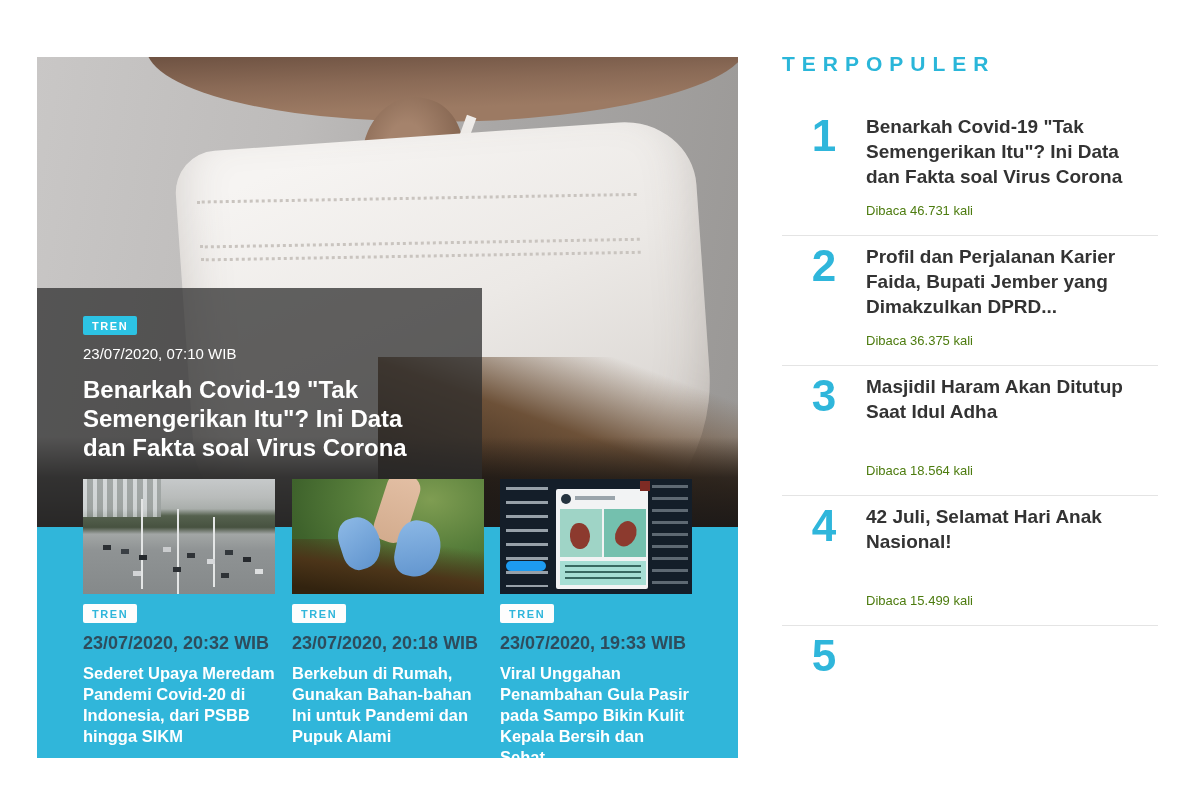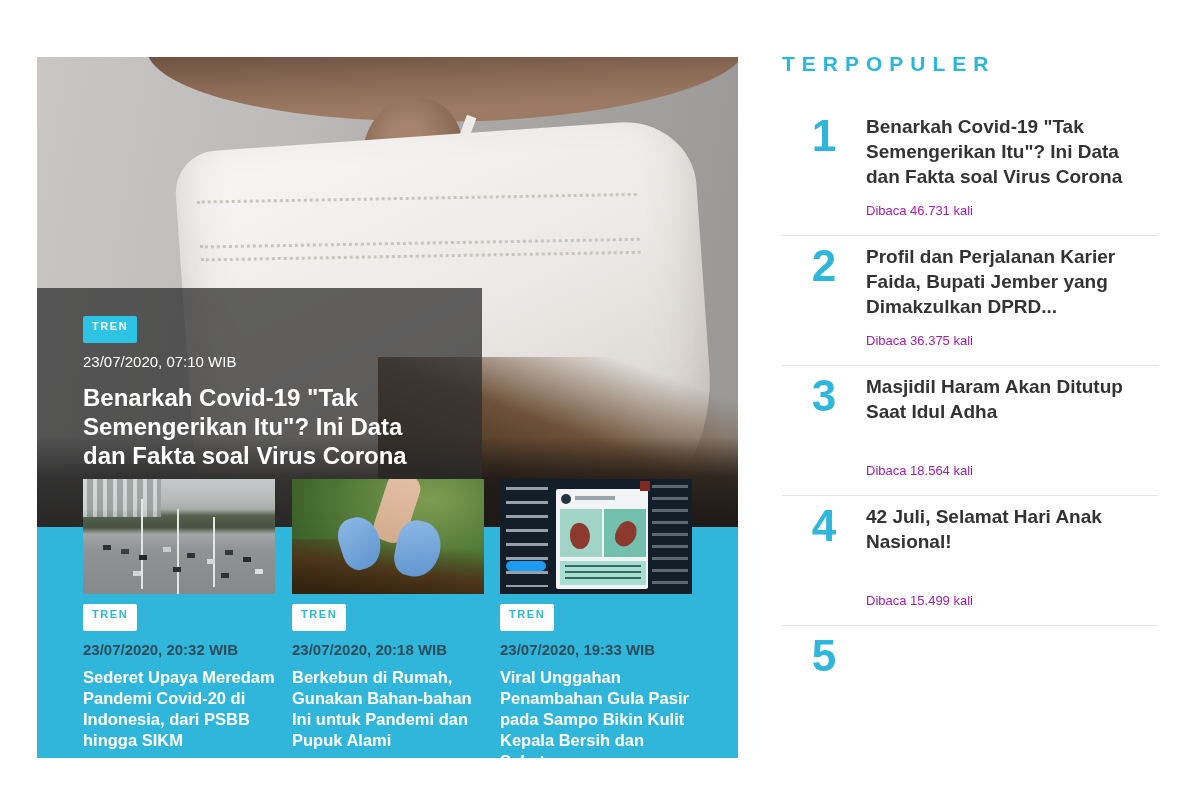--- a/index.html
+++ b/index.html
@@ -26,21 +26,21 @@
     border-top:3px dotted #c9c4bf; transform:rotate(3deg); }
   .stitch.s1 { top:60px; } .stitch.s2 { top:105px; } .stitch.s3 { top:118px; }
   .chin-shadow { position:absolute; right:0; bottom:0; width:360px; height:170px;
     background:linear-gradient(200deg,transparent 15%,#6d5138 45%,#402e1f 75%,#241a12 100%); }
   .photo-bottom-dark { position:absolute; left:0; bottom:0; width:701px; height:90px;
     background:linear-gradient(180deg,rgba(25,22,20,0) 0%,rgba(25,22,20,.75) 45%,#1e1a18 100%); }
 
   .hero-overlay { position:absolute; left:0; top:231px; width:445px; height:239px;
     background:rgba(44,44,44,.74); padding:28px 30px 0 46px; }
   .badge { display:inline-block; font-size:11px; font-weight:bold; letter-spacing:1.6px;
-    padding:4px 9px 11px; border-radius:2px; }
+    padding:4px 9px 3px; border-radius:2px; }
   .badge.hero { background:#2cc3e4; color:#fff; }
   .hero-date { color:#fff; font-size:15px; font-weight:500; margin-top:10px; }
   .hero-title { color:#fff; font-size:24px; font-weight:bold; line-height:29px; margin-top:13px;
     width:365px; cursor:pointer; }
 
   .cyan-band { position:absolute; left:0; top:470px; width:701px; height:231px; background:#30b6da; }
 
   .thumb { position:absolute; top:422px; width:192px; height:115px; overflow:hidden; cursor:pointer; background:#888; }
   .thumb.t1 { left:46px; } .thumb.t2 { left:255px; } .thumb.t3 { left:463px; }
 
@@ -86,33 +86,33 @@
     padding:4px 5px; }
   .t3-caption-lines { width:100%; height:100%;
     background:repeating-linear-gradient(180deg,#1d4b44 0 2px,rgba(0,0,0,0) 2px 6px); opacity:.8; }
   .t3-rightcol { position:absolute; right:4px; top:6px; width:36px; height:104px;
     background:repeating-linear-gradient(180deg,#8f9aa3 0 3px,rgba(0,0,0,0) 3px 12px); opacity:.6; }
   .t3-reddot { position:absolute; right:42px; top:2px; width:10px; height:10px; background:#7e2b24; }
 
   .card-text { position:absolute; top:547px; width:196px; }
   .card-text.c1 { left:46px; } .card-text.c2 { left:255px; } .card-text.c3 { left:463px; }
   .badge.card { background:#fdfdfd; color:#2fb6db; }
-  .card-date { color:#2e4c5c; font-size:15px; font-weight:bold; margin-top:10px; }
+  .card-date { color:#2e4c5c; font-size:18px; font-weight:bold; margin-top:10px; }
   .card-title { color:#fff; font-size:16.5px; font-weight:bold; line-height:21px; margin-top:9px; cursor:pointer; }
 
   
   .right-panel { position:absolute; left:782px; top:52px; width:376px; }
   .terpopuler-heading { color:#2ab6d9; font-size:21px; font-weight:bold; letter-spacing:7px; }
   .terpopuler-list { list-style:none; margin-top:30px; }
   .pop-item { display:flex; height:130px; border-bottom:1px solid #e4e4e4; padding-top:8px; cursor:pointer; }
   .pop-item.last { border-bottom:none; }
   .pop-rank { width:84px; text-align:center; color:#2fb6db; font-size:44px; font-weight:bold; line-height:44px; }
   .pop-body { flex:1; display:flex; flex-direction:column; justify-content:space-between; padding:0 4px 17px 0; }
   .pop-title { color:#333; font-size:19px; font-weight:bold; line-height:25px; }
-  .pop-reads { color:#a21caf; font-size:13px; }
+  .pop-reads { color:#4d7c0f; font-size:13px; }
 </style>
 </head>
 <body>
 
 <div class="page">
 
   <div class="left-block">
 
     <div class="hero-photo">
       <div class="skin-top"></div>

